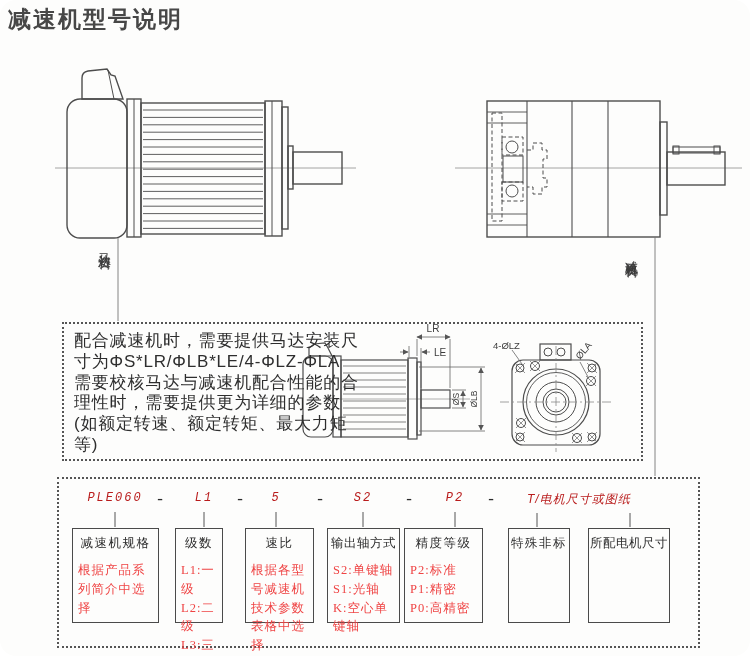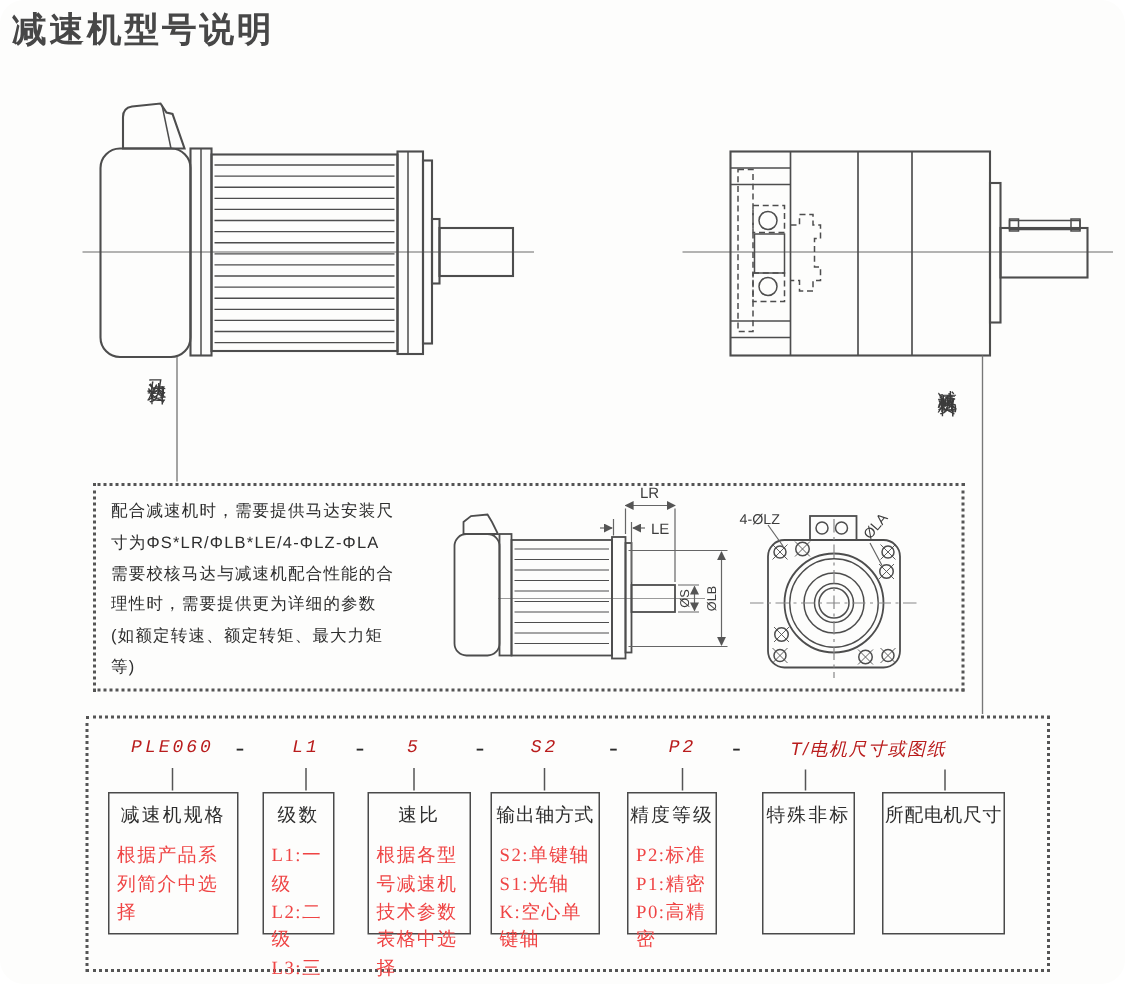--- a/index.html
+++ b/index.html
@@ -21,21 +21,21 @@
     font-size:13px;letter-spacing:1px;color:#3b3b3b;line-height:16px;
   }
   .motor-label{left:96px;top:243px;}
   .reducer-label{left:623px;top:250px;}
   .note-box{
     position:absolute;left:62px;top:322px;width:577px;height:135px;
     border:2px dotted #555;z-index:1;
   }
   .note-text{
     position:absolute;left:74px;top:331px;width:275px;z-index:3;
-    font-size:11px;line-height:20.8px;letter-spacing:0.8px;color:#2e2e2e;
+    font-size:17px;line-height:20.8px;letter-spacing:0.8px;color:#2e2e2e;
   }
   .note-text div{white-space:nowrap;}
   .code-box{
     position:absolute;left:57px;top:477px;width:639px;height:167px;
     border:2px dotted #555;z-index:1;
   }
   .code-seg{
     position:absolute;top:491px;z-index:3;white-space:nowrap;
     font-family:"Liberation Mono",monospace;
     font-size:12px;letter-spacing:2px;color:#b91c1c;
@@ -248,21 +248,21 @@
 
   <div class="spec-box" style="left:327px;width:73px">
     <div class="spec-title tight">输出轴方式</div>
     <div class="spec-lines">
       <div>S2:单键轴</div>
       <div>S1:光轴</div>
       <div>K:空心单键轴</div>
     </div>
   </div>
 
-  <div class="spec-box" style="left:418px;width:60px">
+  <div class="spec-box" style="left:404px;width:79px">
     <div class="spec-title">精度等级</div>
     <div class="spec-lines">
       <div>P2:标准</div>
       <div>P1:精密</div>
       <div>P0:高精密</div>
     </div>
   </div>
 
   <div class="spec-box" style="left:508px;width:62px">
     <div class="spec-title">特殊非标</div>

